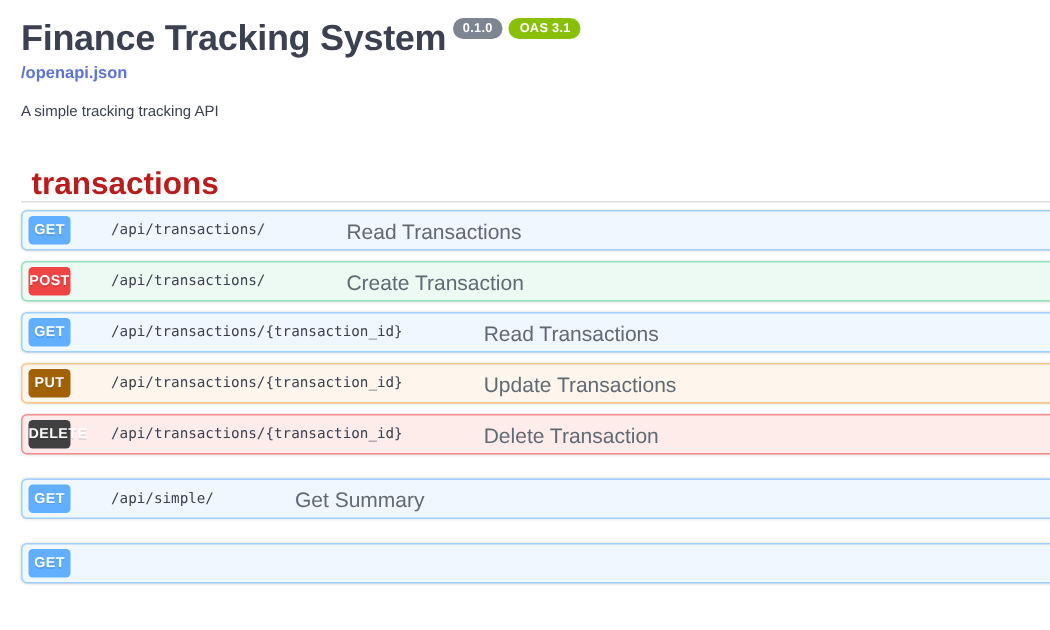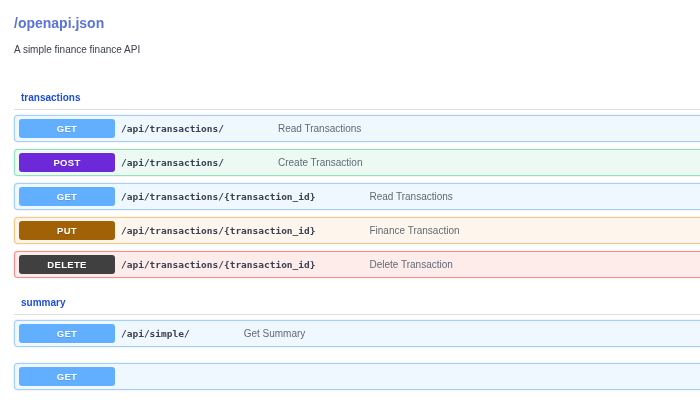--- a/index.html
+++ b/index.html
@@ -32,43 +32,43 @@
     font-size: 8.5px;
     font-weight: 700;
     line-height: 9px;
     letter-spacing: 0.2px;
   }
   .pill.version { background: #7d8492; }
   .pill.oas { background: #89bf04; }
   .spec-link {
     display: inline-block;
     margin-top: 3px;
-    font-size: 14px;
+    font-size: 11px;
     color: #5b74d6;
     text-decoration: none;
     font-weight: 600;
   }
   .desc {
     margin: 11px 0 0 0;
     font-size: 10px;
     line-height: 13px;
     color: #3b4151;
   }
 
   
   #sections { margin-top: 33px; }
   .tag-section { margin-top: 16px; }
   .tag-section:first-child { margin-top: 0; }
   .tag-title {
     margin: 0 0 0 14px;
     padding: 0 12px 2px 7px;
-    font-size: 10px;
+    font-size: 21px;
     font-weight: 700;
     line-height: 18px;
-    color: #1d4ed8;
+    color: #b91c1c;
     border-bottom: 1px solid rgba(59,65,81,.18);
     cursor: pointer;
   }
   .ops { margin-top: 5px; }
 
   
   .opblock {
     box-sizing: border-box;
     margin: 0 0 7px 14px;
     width: 700px;                 
@@ -81,90 +81,90 @@
     cursor: pointer;
   }
   .opblock.get    { background: #eff7ff; border-color: rgba(97,175,254,.55); }
   .opblock.post   { background: #edfaf3; border-color: rgba(73,204,144,.55); }
   .opblock.put    { background: #fef6ec; border-color: rgba(252,161,48,.55); }
   .opblock.delete { background: #feeceb; border-color: rgba(249,62,62,.55); }
 
   .method-badge {
     display: inline-block;
     flex: 0 0 auto;
-    width: 62px;
+    width: 28px;
     margin-left: 4px;
-    padding: 4px 17px;
+    padding: 4px 0;
     border-radius: 3px;
     text-align: center;
     color: #ffffff;
     font-size: 9.5px;
     font-weight: 700;
     letter-spacing: 0.3px;
     text-shadow: 0 1px 0 rgba(0,0,0,.1);
   }
   .path {
-    margin-left: 6px;
+    margin-left: 27px;
     font-family: "DejaVu Sans Mono", monospace;
     font-size: 9.5px;
-    font-weight: 700;
+    font-weight: 400;
     color: #3b4151;
     letter-spacing: 0;
     white-space: nowrap;
   }
   .summary {
     margin-left: 10px;
-    font-size: 10px;
+    font-size: 14px;
     color: #606a75;
     white-space: nowrap;
     padding-left: 44px;
   }
 </style>
 </head>
 <body>
 
 <div class="page">
   <div class="info">
+    <h1 class="title"><span>Finance Tracking System</span><span class="pill version">0.1.0</span><span class="pill oas">OAS 3.1</span></h1>
     <a href="#" class="spec-link">/openapi.json</a>
-    <p class="desc">A simple finance finance API</p>
+    <p class="desc">A simple tracking tracking API</p>
   </div>
 
   <div id="sections">
       <section class="tag-section">
         <h3 class="tag-title">transactions</h3>
         <div class="ops">
           <div class="opblock get">
             <span class="method-badge" style="background: rgb(97, 175, 254);">GET</span>
             <span class="path">/api/transactions/</span>
             <span class="summary">Read Transactions</span>
           </div>
           <div class="opblock post">
-            <span class="method-badge" style="background: #6d28d9;">POST</span>
+            <span class="method-badge" style="background: #ef4444;">POST</span>
             <span class="path">/api/transactions/</span>
             <span class="summary">Create Transaction</span>
           </div>
           <div class="opblock get">
             <span class="method-badge" style="background: rgb(97, 175, 254);">GET</span>
             <span class="path">/api/transactions/{transaction_id}</span>
             <span class="summary">Read Transactions</span>
           </div>
           <div class="opblock put">
             <span class="method-badge" style="background: #a16207;">PUT</span>
             <span class="path">/api/transactions/{transaction_id}</span>
-            <span class="summary">Finance Transaction</span>
+            <span class="summary">Update Transactions</span>
           </div>
           <div class="opblock delete">
             <span class="method-badge" style="background: #404040;">DELETE</span>
             <span class="path">/api/transactions/{transaction_id}</span>
             <span class="summary">Delete Transaction</span>
           </div>
         </div>
       </section>
       <section class="tag-section">
-        <h3 class="tag-title">summary</h3>
         <div class="ops">
           <div class="opblock get">
             <span class="method-badge" style="background: rgb(97, 175, 254);">GET</span>
             <span class="path">/api/simple/</span>
             <span class="summary">Get Summary</span>
           </div>
         </div>
       </section>
       <section class="tag-section">
         <div class="ops">

